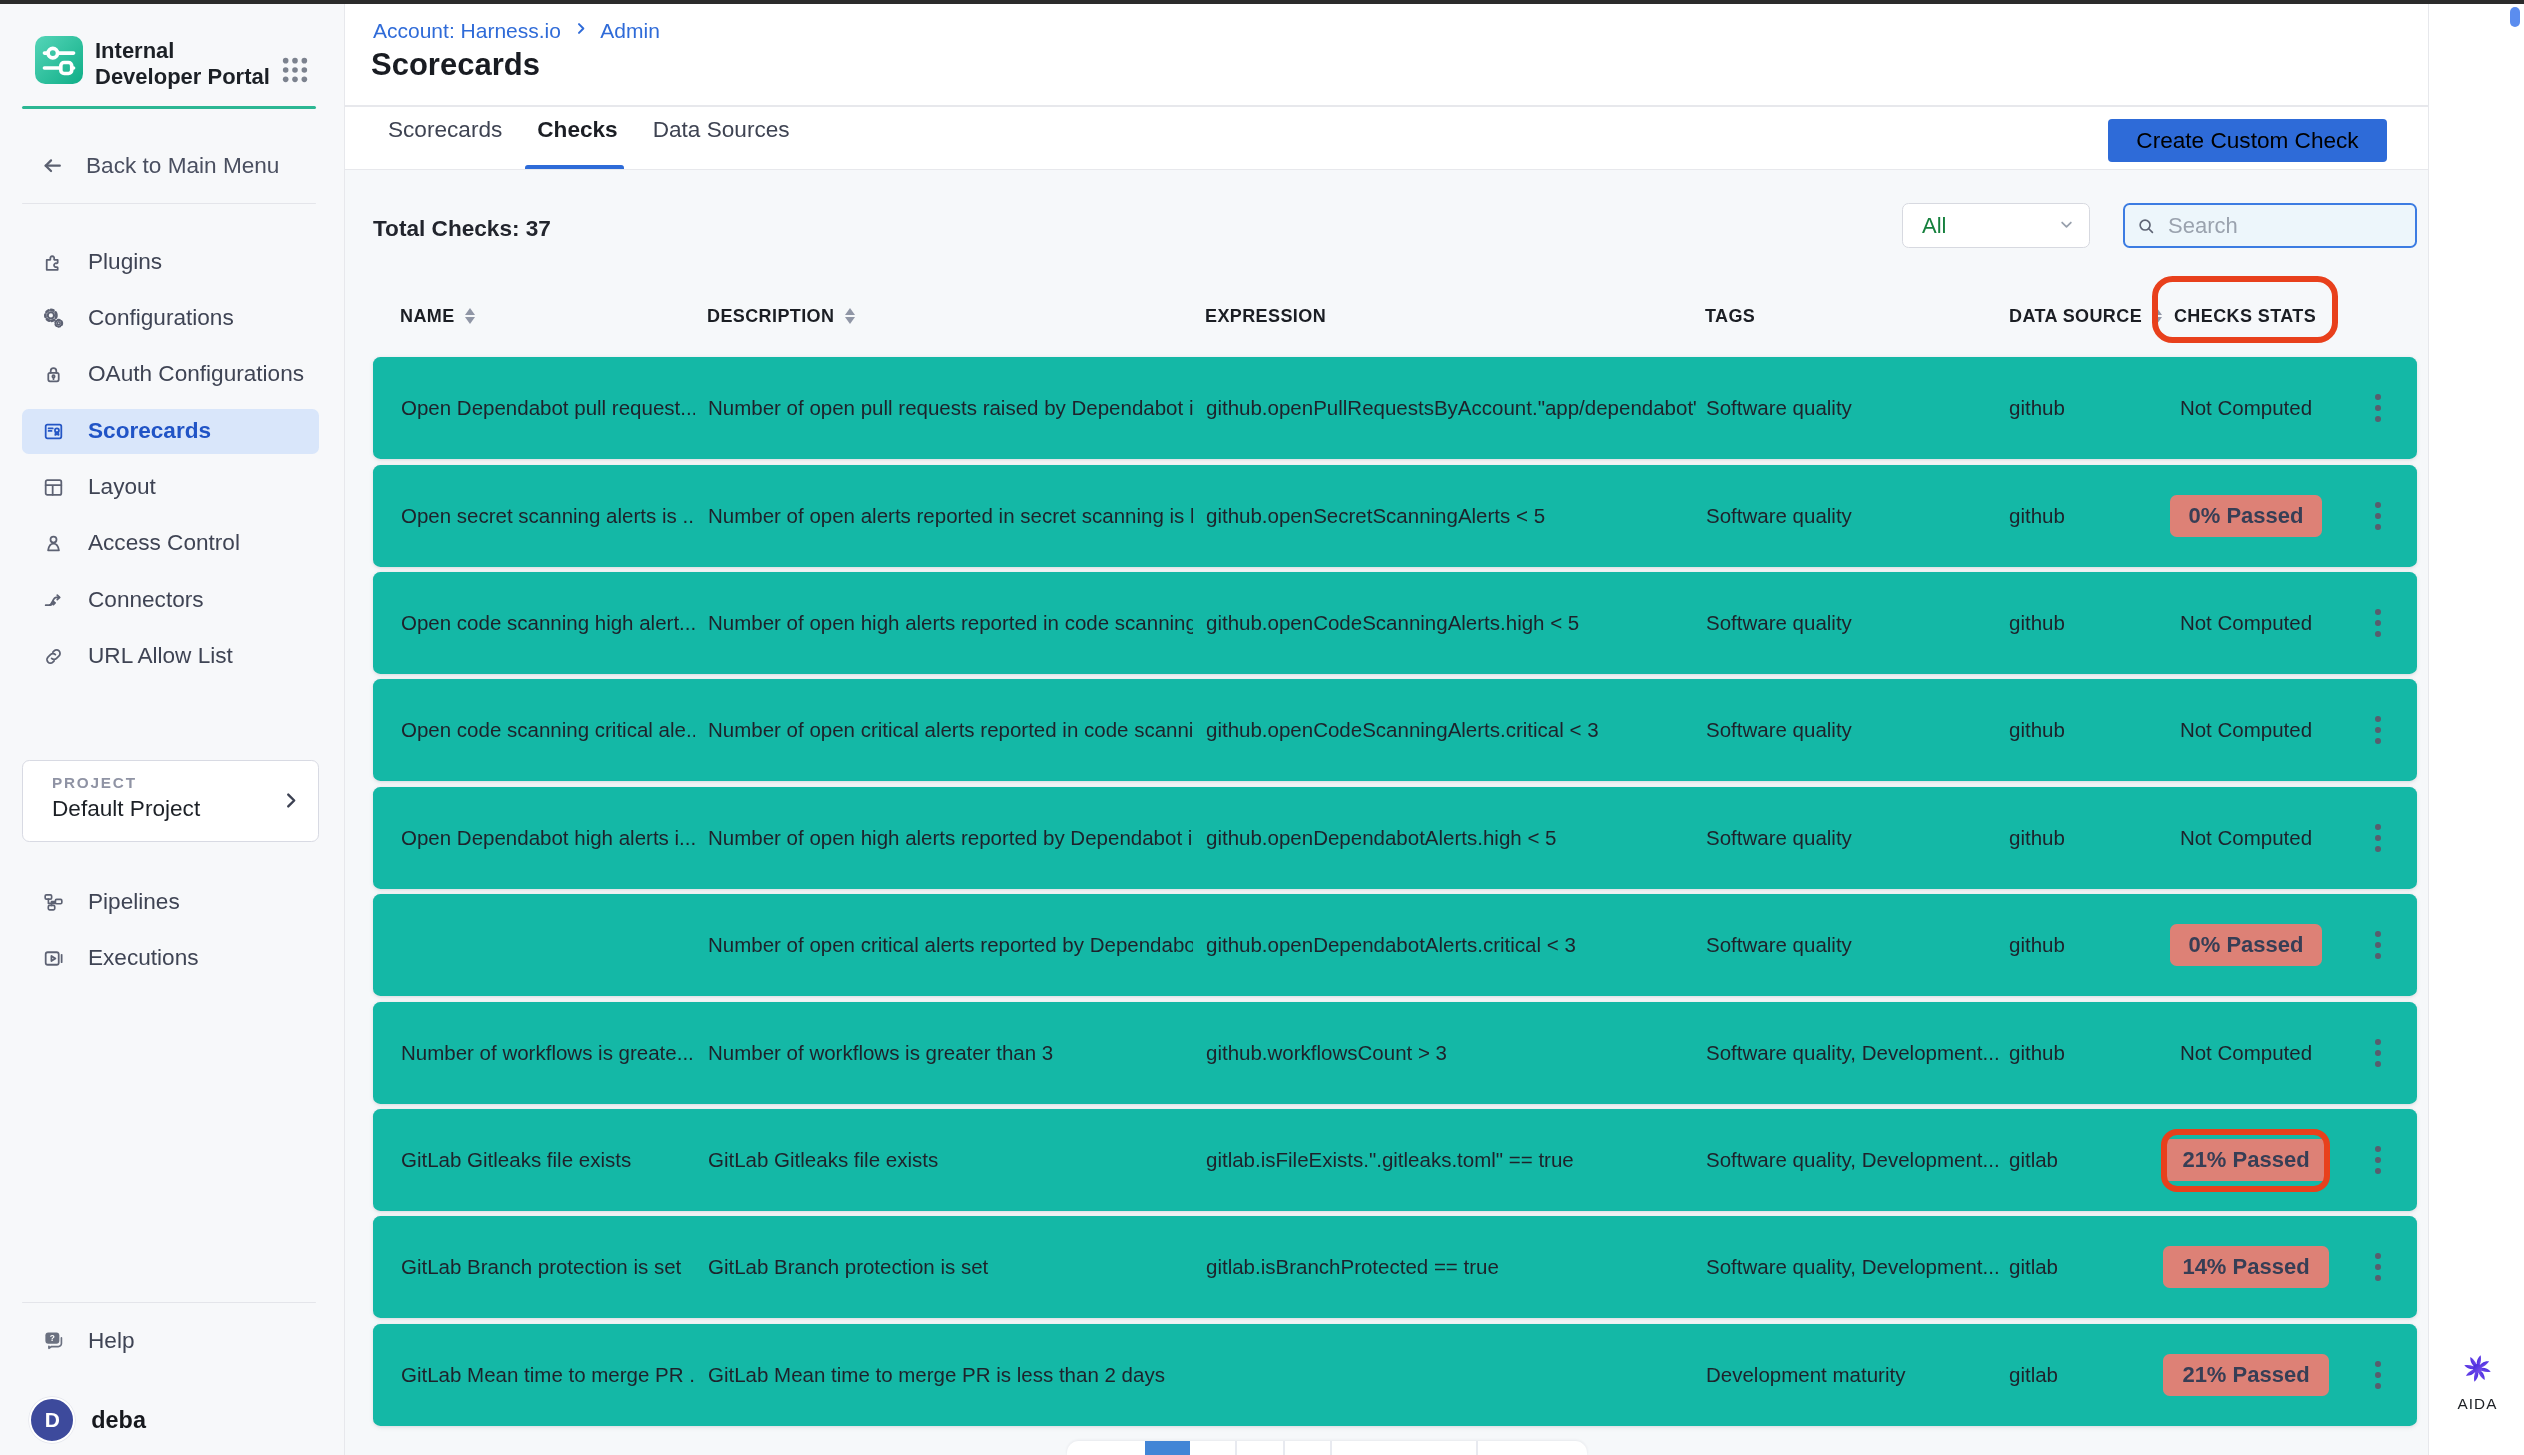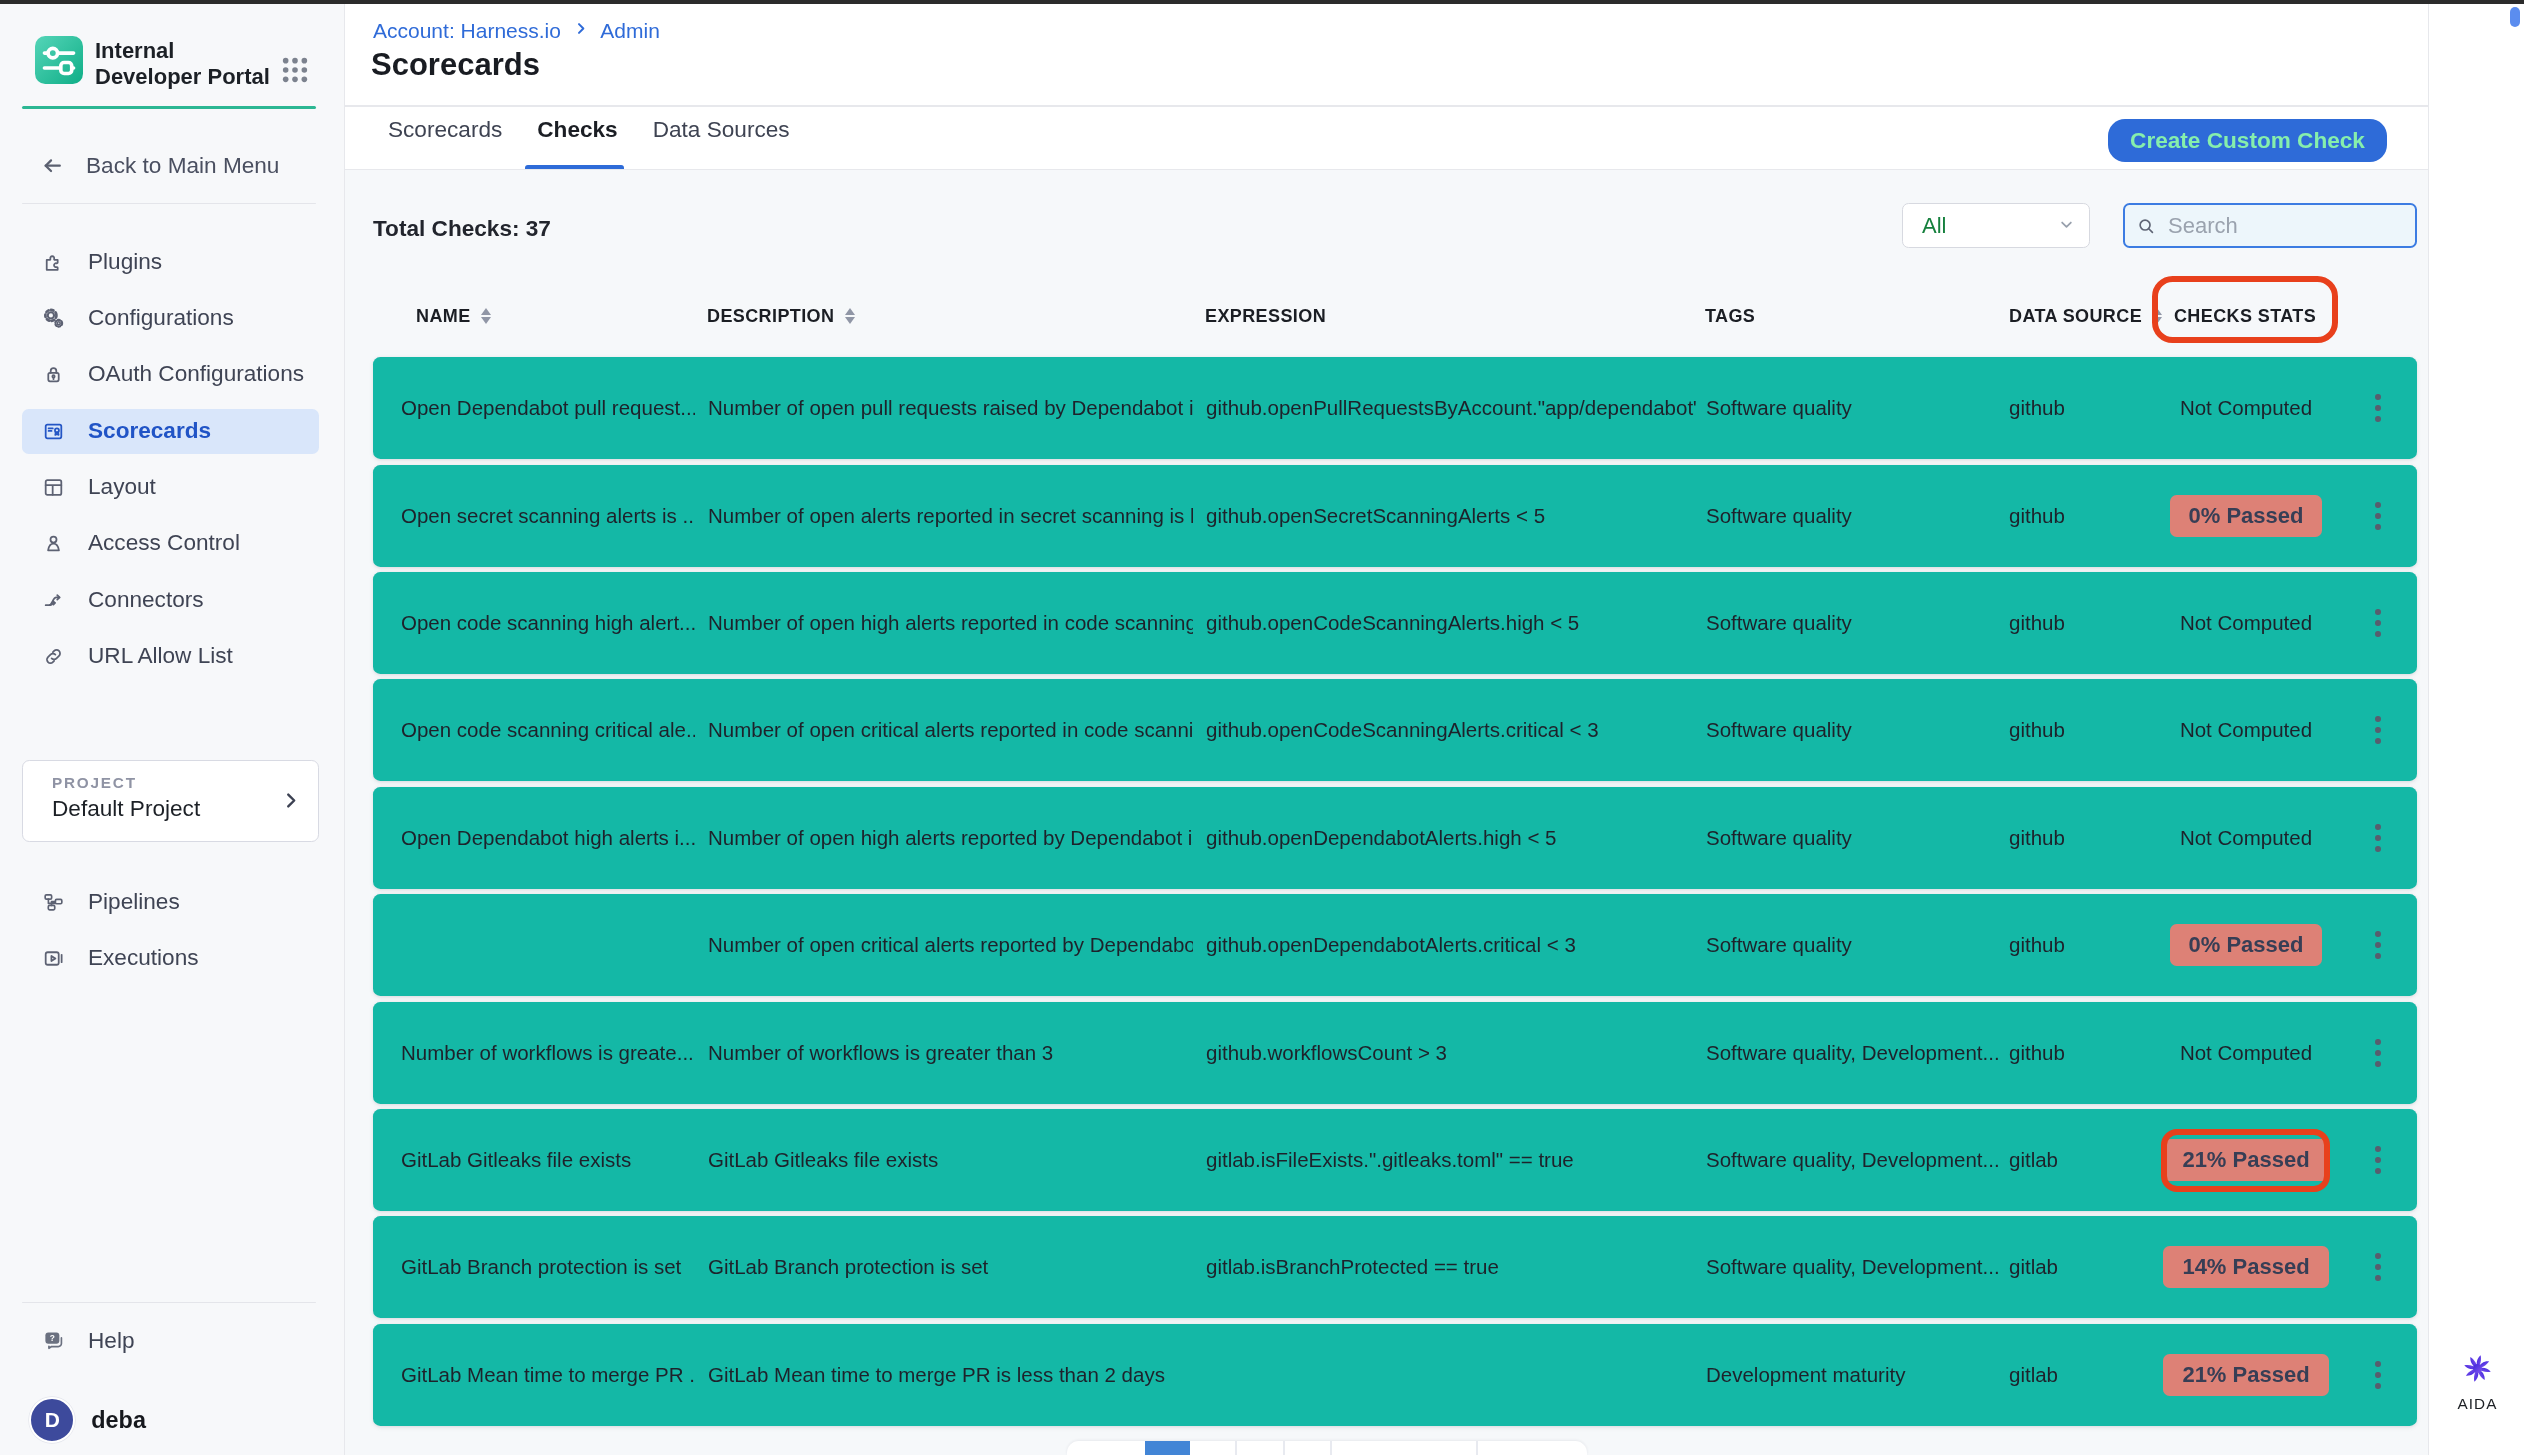--- a/index.html
+++ b/index.html
@@ -42,36 +42,36 @@
   #header-band{left:345px;top:3.7px;width:2084px;height:167px;background:#fff;}
   #breadcrumb{left:373px;top:19px;display:flex;align-items:center;gap:11.7px;font-size:21px;color:#2f6bd8;}
   #breadcrumb .crumb{cursor:pointer;}
   #page-title{left:371px;top:47px;font-size:31px;font-weight:700;color:#191c22;}
   #hdr-divider1{left:345px;top:105px;width:2084px;height:1.5px;background:#e7e8ec;}
   #tabs{left:388px;top:117px;display:flex;gap:35px;align-items:center;}
   .tab{font-size:22.6px;color:#3e4352;cursor:pointer;white-space:nowrap;}
   .tab.active{color:#1b1e24;font-weight:700;}
   #tab-underline{left:525px;top:165px;width:99px;height:5.1px;background:#2e6bd8;border-radius:2.9px 2.9px 0 0;}
   #hdr-divider2{left:345px;top:169px;width:2084px;height:1.5px;background:#e7e8ec;}
-  #create-btn{left:2108px;top:119px;width:279px;height:43px;background:#2e6bd8;border-radius:17px;color:#86efac;font-size:22.6px;font-weight:700;display:flex;align-items:center;justify-content:center;cursor:pointer;}
+  #create-btn{left:2108px;top:119px;width:279px;height:43px;background:#2e6bd8;border-radius:4px;color:#000000;font-size:22.6px;font-weight:400;display:flex;align-items:center;justify-content:center;cursor:pointer;}
 
   
   #content-bg{left:345px;top:170px;width:2084px;height:1285px;background:#f6f8fa;}
   #total-checks{left:373px;top:216px;font-size:22.6px;font-weight:700;color:#22252d;}
   #filter-select{left:1902px;top:203px;width:188px;height:45px;background:#fff;border:1.5px solid #d7d9e0;border-radius:6.6px;box-sizing:border-box;display:flex;align-items:center;justify-content:space-between;padding:0 13px 0 19px;cursor:pointer;}
   #filter-select .val{font-size:22px;color:#15803d;}
   #filter-select .chev{color:#98a0ad;}
   #search-box{left:2123px;top:203px;width:294px;height:45px;background:#edf6fb;border:2.2px solid #3c7ce2;border-radius:6.6px;box-sizing:border-box;display:flex;align-items:center;padding:0 10.2px;gap:8.8px;}
   #search-box svg{color:#5f6575;flex:0 0 22px;}
   #search-input{border:none;outline:none;background:transparent;font-size:22px;color:#333;width:219px;font-family:inherit;}
   #search-input::placeholder{color:#9aa2ae;}
 
   
   .th{top:300px;height:32px;display:flex;align-items:center;font-size:18px;font-weight:700;letter-spacing:0.4px;color:#1b1e24;gap:10.2px;}
-  #th-name{left:416px;} #th-desc{left:707px;} #th-expr{left:1205px;}
+  #th-name{left:400px;} #th-desc{left:707px;} #th-expr{left:1205px;}
   #th-tags{left:1705px;} #th-src{left:2009px;}
   #th-stats{left:2139px;width:212px;justify-content:center;}
   .sort{display:inline-flex;flex-direction:column;gap:2.9px;cursor:pointer;}
   .sort i{display:block;width:0;height:0;border-left:5.8px solid transparent;border-right:5.8px solid transparent;}
   .sort .up{border-bottom:7.3px solid #9096a6;}
   .sort .dn{border-top:7.3px solid #9096a6;}
   #ring-header{left:2152px;top:276px;width:186px;height:67px;border:6.6px solid #e8401c;border-radius:20.5px;box-sizing:border-box;pointer-events:none;}
 
   
   .row{left:373px;width:2044px;height:102px;background:#14b8a6;border-radius:7.3px;box-shadow:0 0.7px 2.2px rgba(40,41,61,.05),0 1.5px 4.4px rgba(96,97,112,.10);cursor:pointer;}

